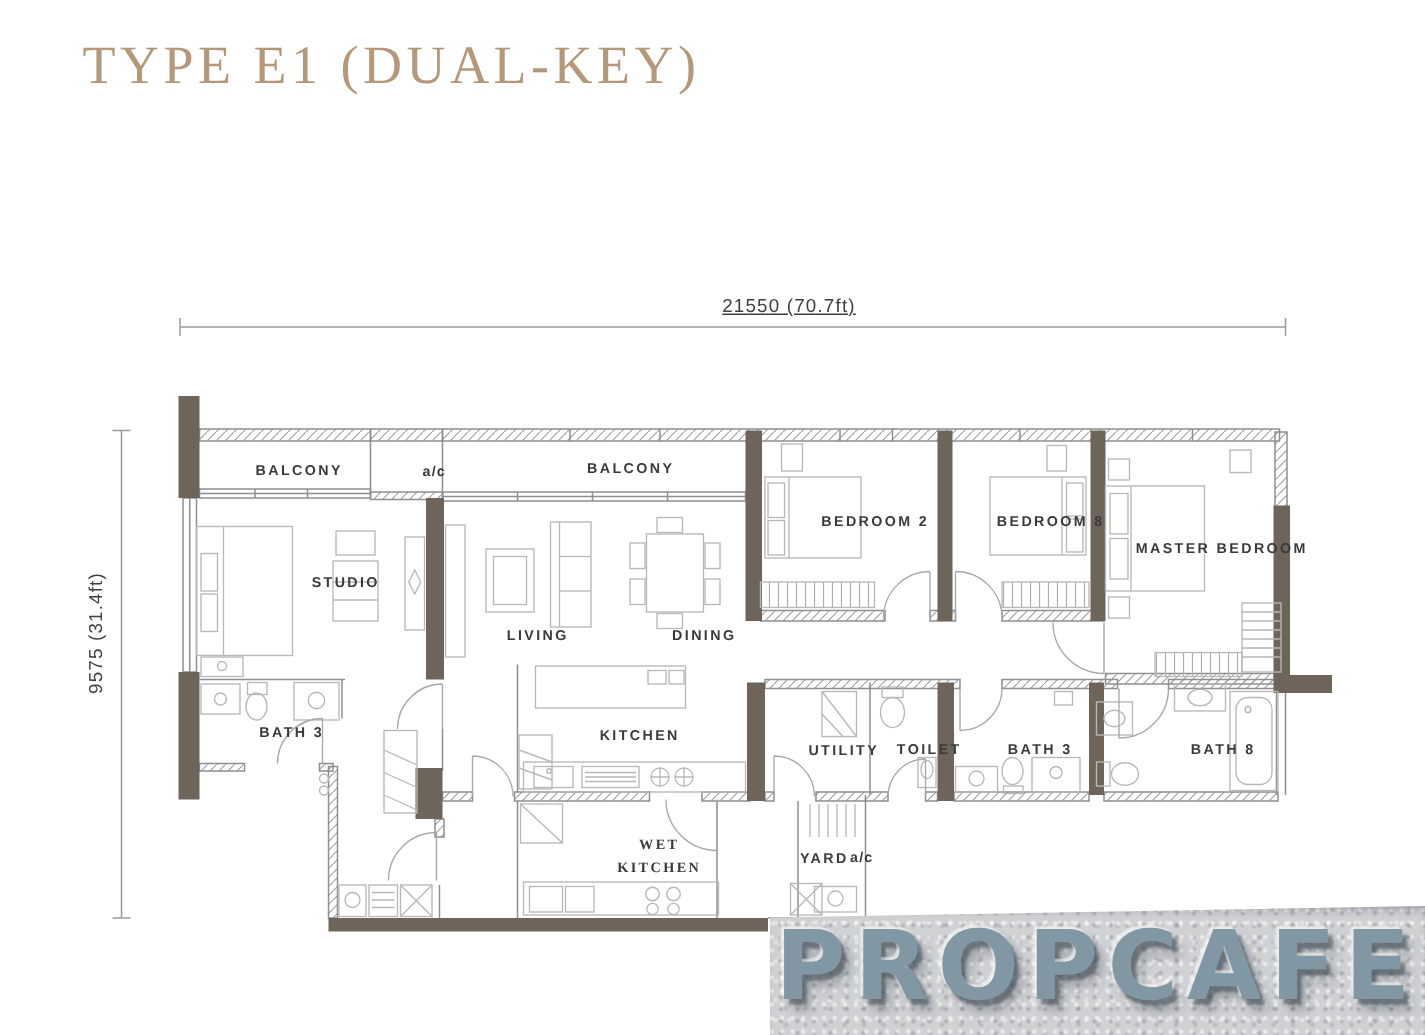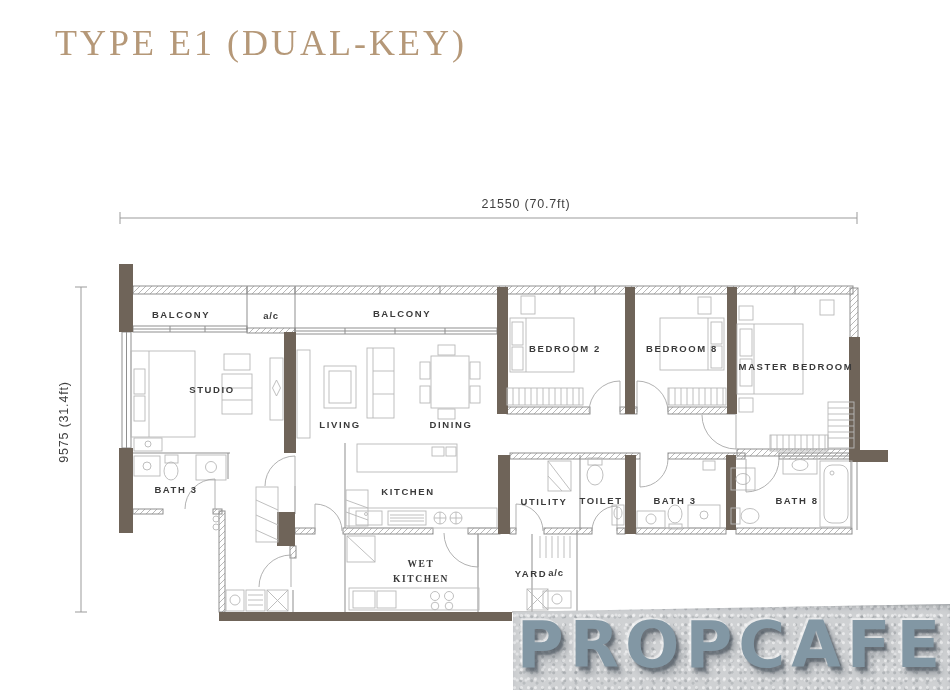--- a/index.html
+++ b/index.html
@@ -17,27 +17,27 @@
   .plan-title{
     position:absolute;left:55px;top:22px;
     font-family:"Liberation Serif",serif;
     font-size:36px;line-height:1.18;letter-spacing:3px;
     color:var(--title);
   }
   .dim-label{
     position:absolute;color:var(--dim);
     font-size:12.5px;letter-spacing:0.8px;white-space:nowrap;
   }
-  .dim-h{left:526px;top:197px;transform:translateX(-50%);}
+  .dim-h{left:526px;top:197px;transform:translateX(-50%);text-decoration:underline;}
   .dim-v{left:64px;top:422px;transform:translate(-50%,-50%) rotate(-90deg);}
   svg.plan{position:absolute;left:0;top:0;}
   .rl{
     position:absolute;transform:translate(-50%,-50%);
     font-size:9.5px;font-weight:600;letter-spacing:1.6px;
-    color:var(--label);white-space:nowrap;text-align:center;
+    color:var(--label);white-space:nowrap;text-align:center;padding-left:37px;
   }
   .rl.wrap{white-space:normal;width:74px;line-height:1.55;font-family:Liberation Serif, serif;}
   .rl.lc{letter-spacing:0.8px;text-align:right;}
   .watermark{
     position:absolute;left:513px;top:604px;width:437px;height:86px;
     background-color:#cfd1d3;
     background-image:
       radial-gradient(circle at 20% 30%, rgba(255,255,255,.55) 1px, transparent 2px),
       radial-gradient(circle at 70% 60%, rgba(110,116,122,.30) 1px, transparent 2px),
       radial-gradient(circle at 45% 85%, rgba(255,255,255,.40) 1px, transparent 2px),

